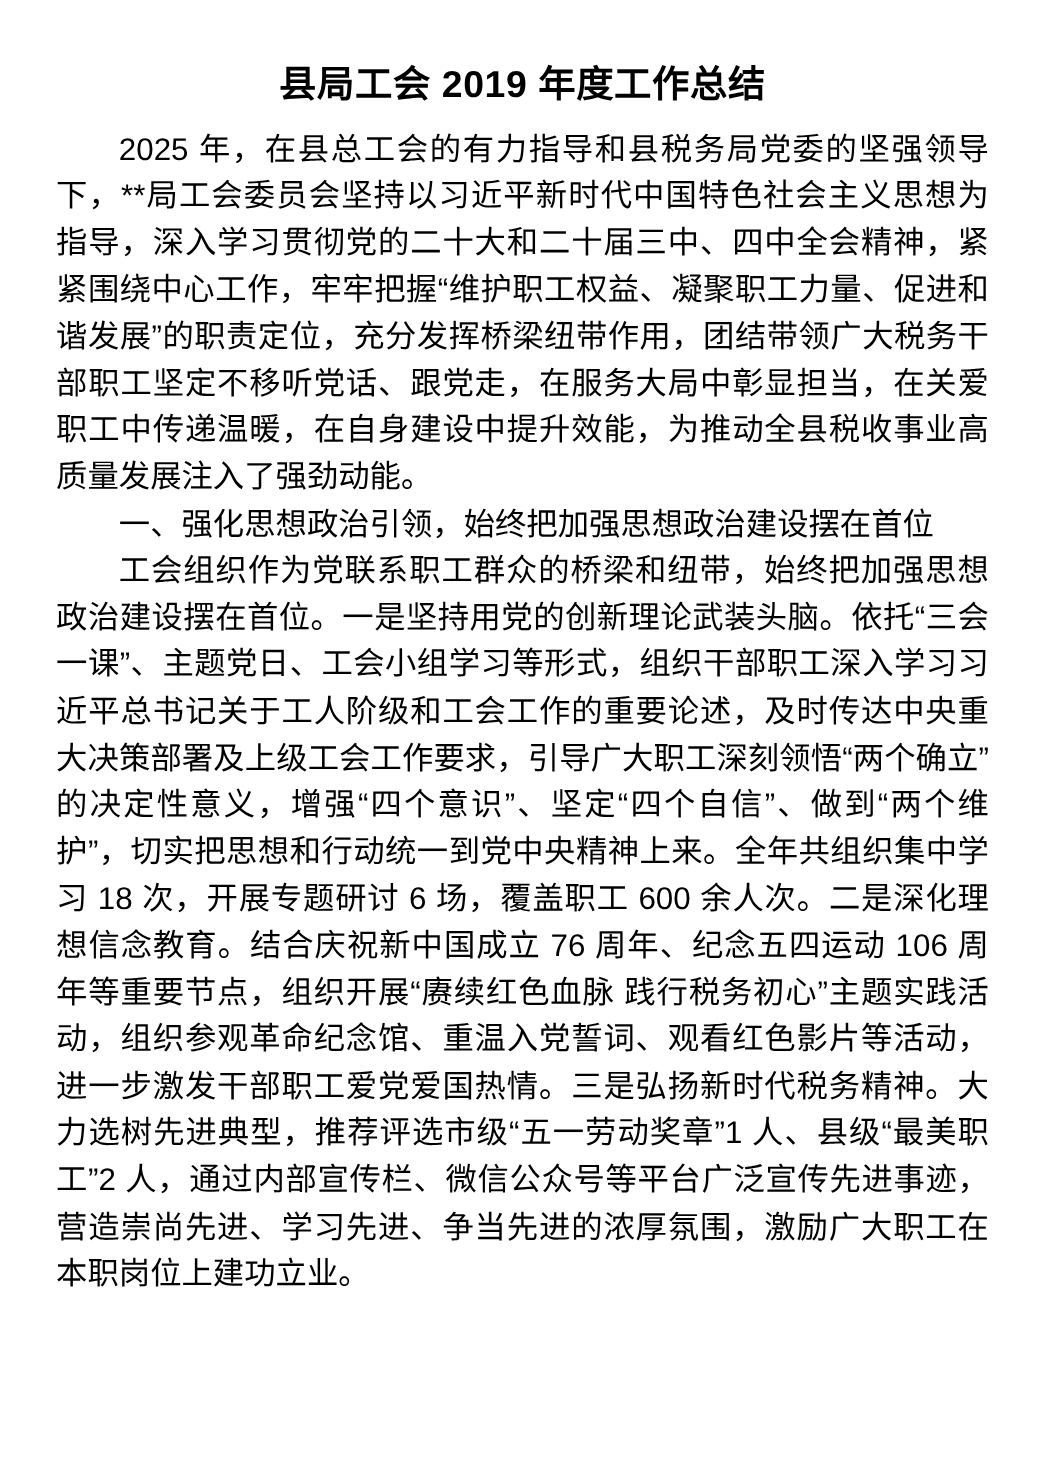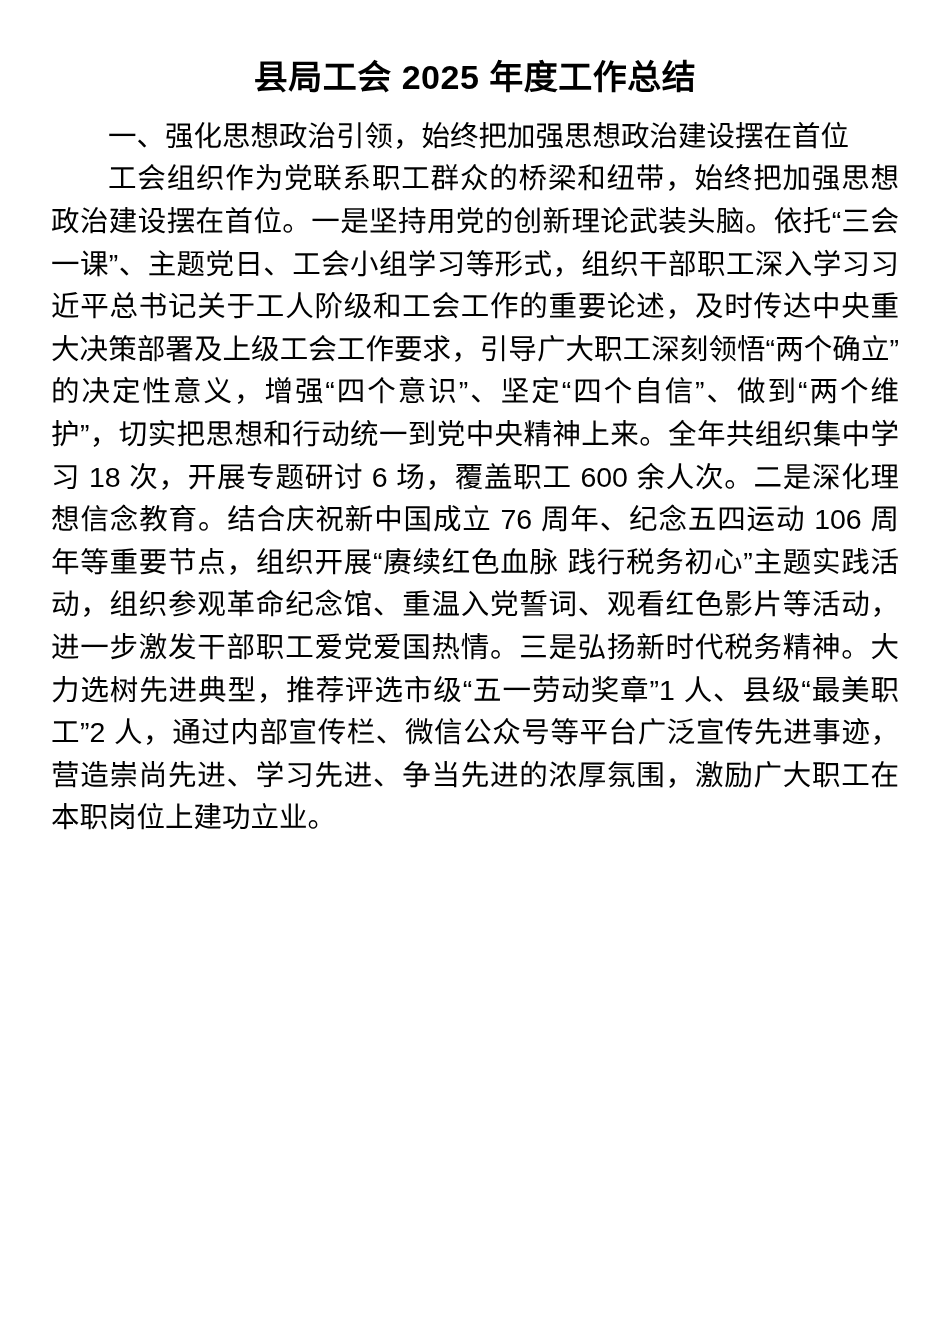--- a/index.html
+++ b/index.html
@@ -60,21 +60,22 @@
     font-weight: normal;
     word-break: break-all;
   }
 </style>
 </head>
 <body>
 
 <div class="page">
   <div class="page-inner">
 
-    <h1 class="doc-title">县局工会 2025 年度工作总结</h1>
+    <h1 class="doc-title">县局工会 2019 年度工作总结</h1>
 
+    <p class="body-para">2025 年，在县总工会的有力指导和县税务局党委的坚强领导下，**局工会委员会坚持以习近平新时代中国特色社会主义思想为指导，深入学习贯彻党的二十大和二十届三中、四中全会精神，紧紧围绕中心工作，牢牢把握“维护职工权益、凝聚职工力量、促进和谐发展”的职责定位，充分发挥桥梁纽带作用，团结带领广大税务干部职工坚定不移听党话、跟党走，在服务大局中彰显担当，在关爱职工中传递温暖，在自身建设中提升效能，为推动全县税收事业高质量发展注入了强劲动能。</p>
 
     <p class="section-heading">一、强化思想政治引领，始终把加强思想政治建设摆在首位</p>
 
     <p class="body-para">工会组织作为党联系职工群众的桥梁和纽带，始终把加强思想政治建设摆在首位。一是坚持用党的创新理论武装头脑。依托“三会一课”、主题党日、工会小组学习等形式，组织干部职工深入学习习近平总书记关于工人阶级和工会工作的重要论述，及时传达中央重大决策部署及上级工会工作要求，引导广大职工深刻领悟“两个确立”的决定性意义，增强“四个意识”、坚定“四个自信”、做到“两个维护”，切实把思想和行动统一到党中央精神上来。全年共组织集中学习 18 次，开展专题研讨 6 场，覆盖职工 600 余人次。二是深化理想信念教育。结合庆祝新中国成立 76 周年、纪念五四运动 106 周年等重要节点，组织开展“赓续红色血脉 践行税务初心”主题实践活动，组织参观革命纪念馆、重温入党誓词、观看红色影片等活动，进一步激发干部职工爱党爱国热情。三是弘扬新时代税务精神。大力选树先进典型，推荐评选市级“五一劳动奖章”1 人、县级“最美职工”2 人，通过内部宣传栏、微信公众号等平台广泛宣传先进事迹，营造崇尚先进、学习先进、争当先进的浓厚氛围，激励广大职工在本职岗位上建功立业。</p>
 
   </div>
 </div>
 
 </body></html>

